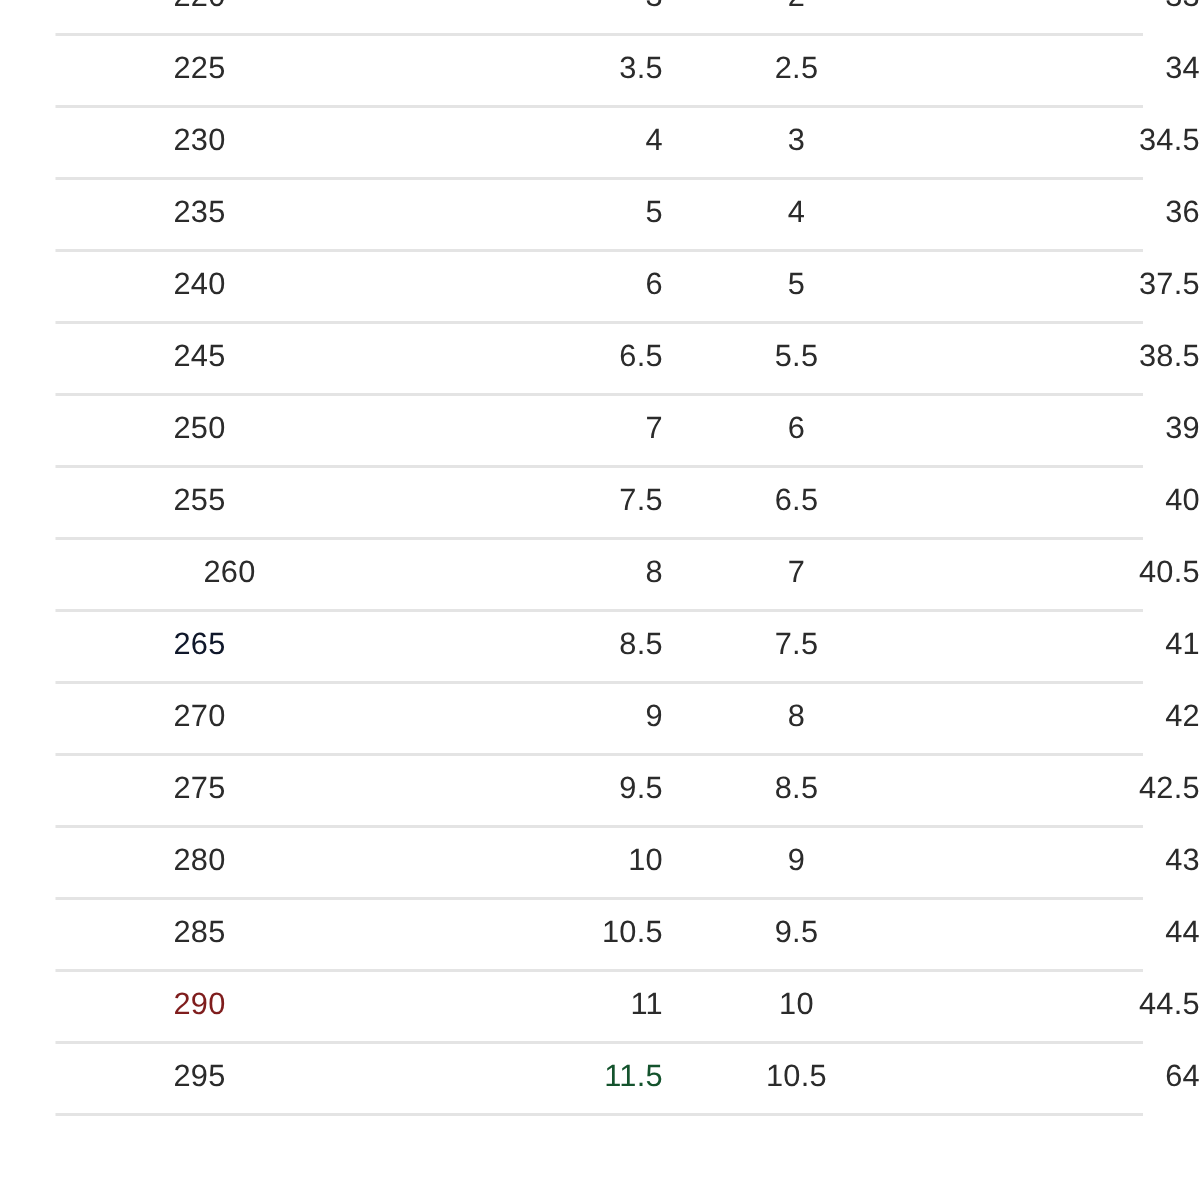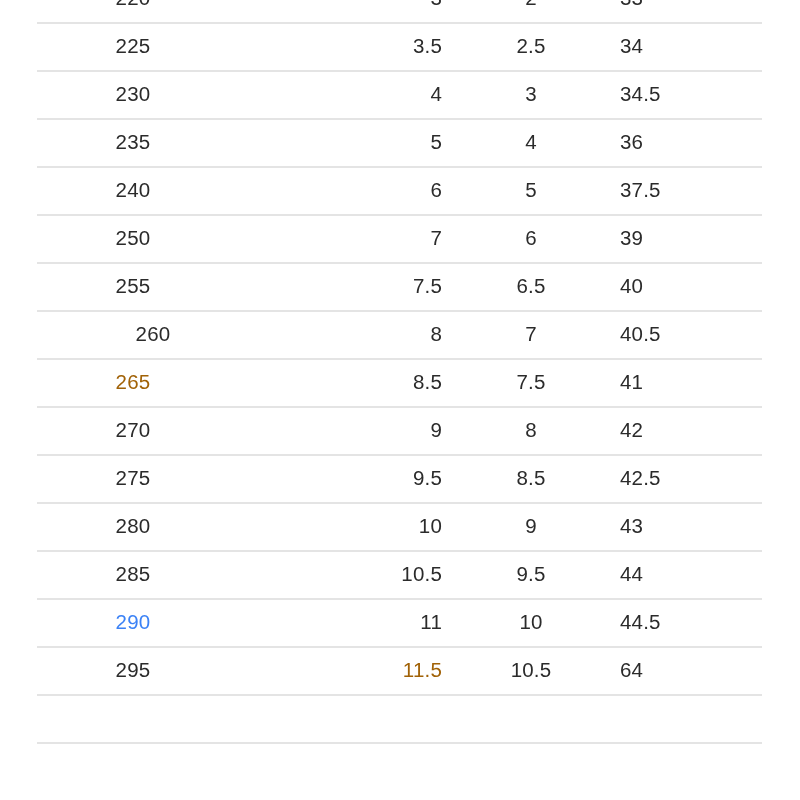--- a/index.html
+++ b/index.html
@@ -82,21 +82,21 @@
     left: 37px;
     width: 725px;
     height: 1.5px;
     background: #e4e4e4;
   }
 
   
   #size-table td.col-mm   { text-align: center; padding-right: 0px; }
   #size-table td.col-usm  { text-align: right; }
   #size-table td.col-usw  { text-align: center; }
-  #size-table td.col-eu   { text-align: left; }
+  #size-table td.col-eu   { text-align: right; }
 </style>
 </head>
 <body style="background: rgb(255, 255, 255);">
 
 <div id="table-viewport">
 
   <table id="size-table">
     <colgroup>
       <col class="c1">
         <col class="c2">
@@ -128,39 +128,45 @@
           <td class="col-usw" style="color: rgb(43, 43, 43);">4</td>
           <td class="col-eu" style="color: rgb(43, 43, 43);">36</td>
         </tr>
         <tr>
           <td class="col-mm" style="color: rgb(43, 43, 43);">240</td>
           <td class="col-usm" style="color: rgb(43, 43, 43);">6</td>
           <td class="col-usw" style="color: rgb(43, 43, 43);">5</td>
           <td class="col-eu" style="color: rgb(43, 43, 43);">37.5</td>
         </tr>
         <tr>
+          <td class="col-mm" style="color: rgb(43, 43, 43);">245</td>
+          <td class="col-usm" style="color: rgb(43, 43, 43);">6.5</td>
+          <td class="col-usw" style="color: rgb(43, 43, 43);">5.5</td>
+          <td class="col-eu" style="color: rgb(43, 43, 43);">38.5</td>
+        </tr>
+        <tr>
           <td class="col-mm" style="color: rgb(43, 43, 43);">250</td>
           <td class="col-usm" style="color: rgb(43, 43, 43);">7</td>
           <td class="col-usw" style="color: rgb(43, 43, 43);">6</td>
           <td class="col-eu" style="color: rgb(43, 43, 43);">39</td>
         </tr>
         <tr>
           <td class="col-mm" style="color: rgb(43, 43, 43);">255</td>
           <td class="col-usm" style="color: rgb(43, 43, 43);">7.5</td>
           <td class="col-usw" style="color: rgb(43, 43, 43);">6.5</td>
           <td class="col-eu" style="color: rgb(43, 43, 43);">40</td>
         </tr>
         <tr>
           <td class="col-mm" style="color: rgb(43, 43, 43); padding-left: 40px;">260</td>
           <td class="col-usm" style="color: rgb(43, 43, 43);">8</td>
           <td class="col-usw" style="color: rgb(43, 43, 43);">7</td>
           <td class="col-eu" style="color: rgb(43, 43, 43);">40.5</td>
         </tr>
         <tr>
-          <td class="col-mm" style="color: #a16207;">265</td>
+          <td class="col-mm" style="color: #0f172a;">265</td>
           <td class="col-usm" style="color: rgb(43, 43, 43);">8.5</td>
           <td class="col-usw" style="color: rgb(43, 43, 43);">7.5</td>
           <td class="col-eu" style="color: rgb(43, 43, 43);">41</td>
         </tr>
         <tr>
           <td class="col-mm" style="color: rgb(43, 43, 43);">270</td>
           <td class="col-usm" style="color: rgb(43, 43, 43);">9</td>
           <td class="col-usw" style="color: rgb(43, 43, 43);">8</td>
           <td class="col-eu" style="color: rgb(43, 43, 43);">42</td>
         </tr>
@@ -176,28 +182,28 @@
           <td class="col-usw" style="color: rgb(43, 43, 43);">9</td>
           <td class="col-eu" style="color: rgb(43, 43, 43);">43</td>
         </tr>
         <tr>
           <td class="col-mm" style="color: rgb(43, 43, 43);">285</td>
           <td class="col-usm" style="color: rgb(43, 43, 43);">10.5</td>
           <td class="col-usw" style="color: rgb(43, 43, 43);">9.5</td>
           <td class="col-eu" style="color: rgb(43, 43, 43);">44</td>
         </tr>
         <tr>
-          <td class="col-mm" style="color: #3b82f6; margin-left: 13px;">290</td>
+          <td class="col-mm" style="color: #7f1d1d; margin-left: 13px;">290</td>
           <td class="col-usm" style="color: rgb(43, 43, 43);">11</td>
           <td class="col-usw" style="color: rgb(43, 43, 43);">10</td>
           <td class="col-eu" style="color: rgb(43, 43, 43);">44.5</td>
         </tr>
         <tr>
           <td class="col-mm" style="color: rgb(43, 43, 43);">295</td>
-          <td class="col-usm" style="color: #a16207;">11.5</td>
+          <td class="col-usm" style="color: #14532d;">11.5</td>
           <td class="col-usw" style="color: rgb(43, 43, 43);">10.5</td>
           <td class="col-eu" style="color: rgb(43, 43, 43);">64</td>
         </tr>
       </tbody>
   </table>
 
   <div id="rules-layer">
       <div class="rule" style="top: 48px; background: rgb(228, 228, 228);"></div>
       <div class="rule" style="top: 96px; background: rgb(228, 228, 228);"></div>
       <div class="rule" style="top: 144px; background: rgb(228, 228, 228);"></div>

